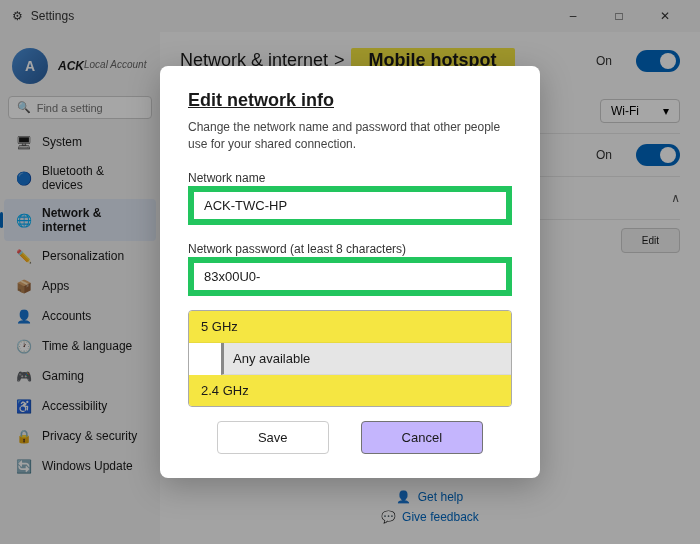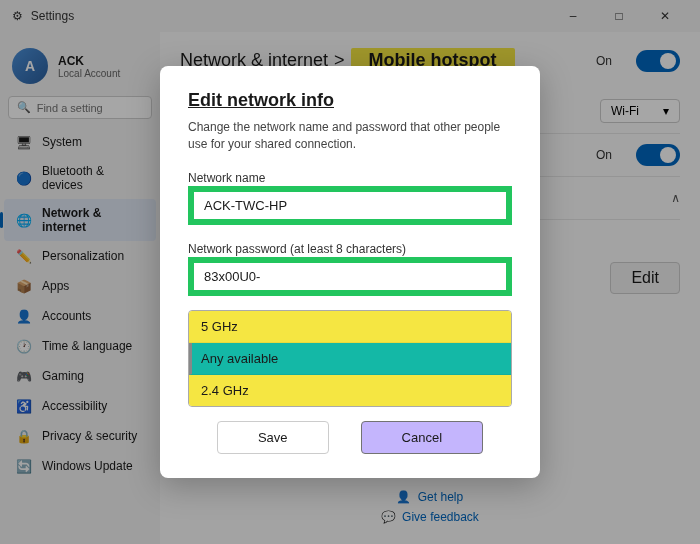--- a/index.html
+++ b/index.html
@@ -74,21 +74,21 @@
       border-radius: 50%;
       background: linear-gradient(135deg, #4a90d9, #2c5f9e);
       display: flex;
       align-items: center;
       justify-content: center;
       color: white;
       font-size: 14px;
       font-weight: bold;
       flex-shrink: 0;
     }
-    .user-info { display: flex; flex-direction: column; }
+    .user-info { display: flex; flex-direction: row; font-style: italic; }
     .user-name { font-size: 12px; font-weight: 600; color: #1a1a1a; }
     .user-account { font-size: 10px; color: #666; }
 
     
     .search-box {
       margin: 0 8px 8px 8px;
       display: flex;
       align-items: center;
       background: white;
       border: 1px solid #d0d0d0;
@@ -225,24 +225,23 @@
       min-width: 80px;
       justify-content: space-between;
     }
 
     
     .edit-btn {
       background: #f0f0f0;
       border: 1px solid #ccc;
       border-radius: 4px;
       padding: 6px 20px;
-      font-size: 16px;
-      cursor: pointer;
-      color: #1a1a1a;
-      margin-top: 34px;
+      font-size: 10px;
+      cursor: pointer;
+      color: #1a1a1a;
     }
 
     
     .bottom-links {
       position: absolute;
       bottom: 20px;
       left: 50%;
       transform: translateX(-50%);
       display: flex;
       flex-direction: column;
@@ -335,23 +334,24 @@
     .dropdown-option {
       padding: 8px 12px;
       font-size: 13px;
       cursor: pointer;
       background: #f5e642;
       color: #1a1a1a;
       border-bottom: 1px solid rgba(0,0,0,0.05);
     }
     .dropdown-option:last-child { border-bottom: none; }
     .dropdown-option.selected {
-      background: #14b8a6;
+      background: #e5e5e5;
       border-left: 3px solid #888;
       padding-left: 9px;
+      margin-left: 32px;
     }
 
     
     .modal-actions {
       display: flex;
       justify-content: center;
       gap: 32px;
       margin-top: 8px;
     }
     .btn-save {

